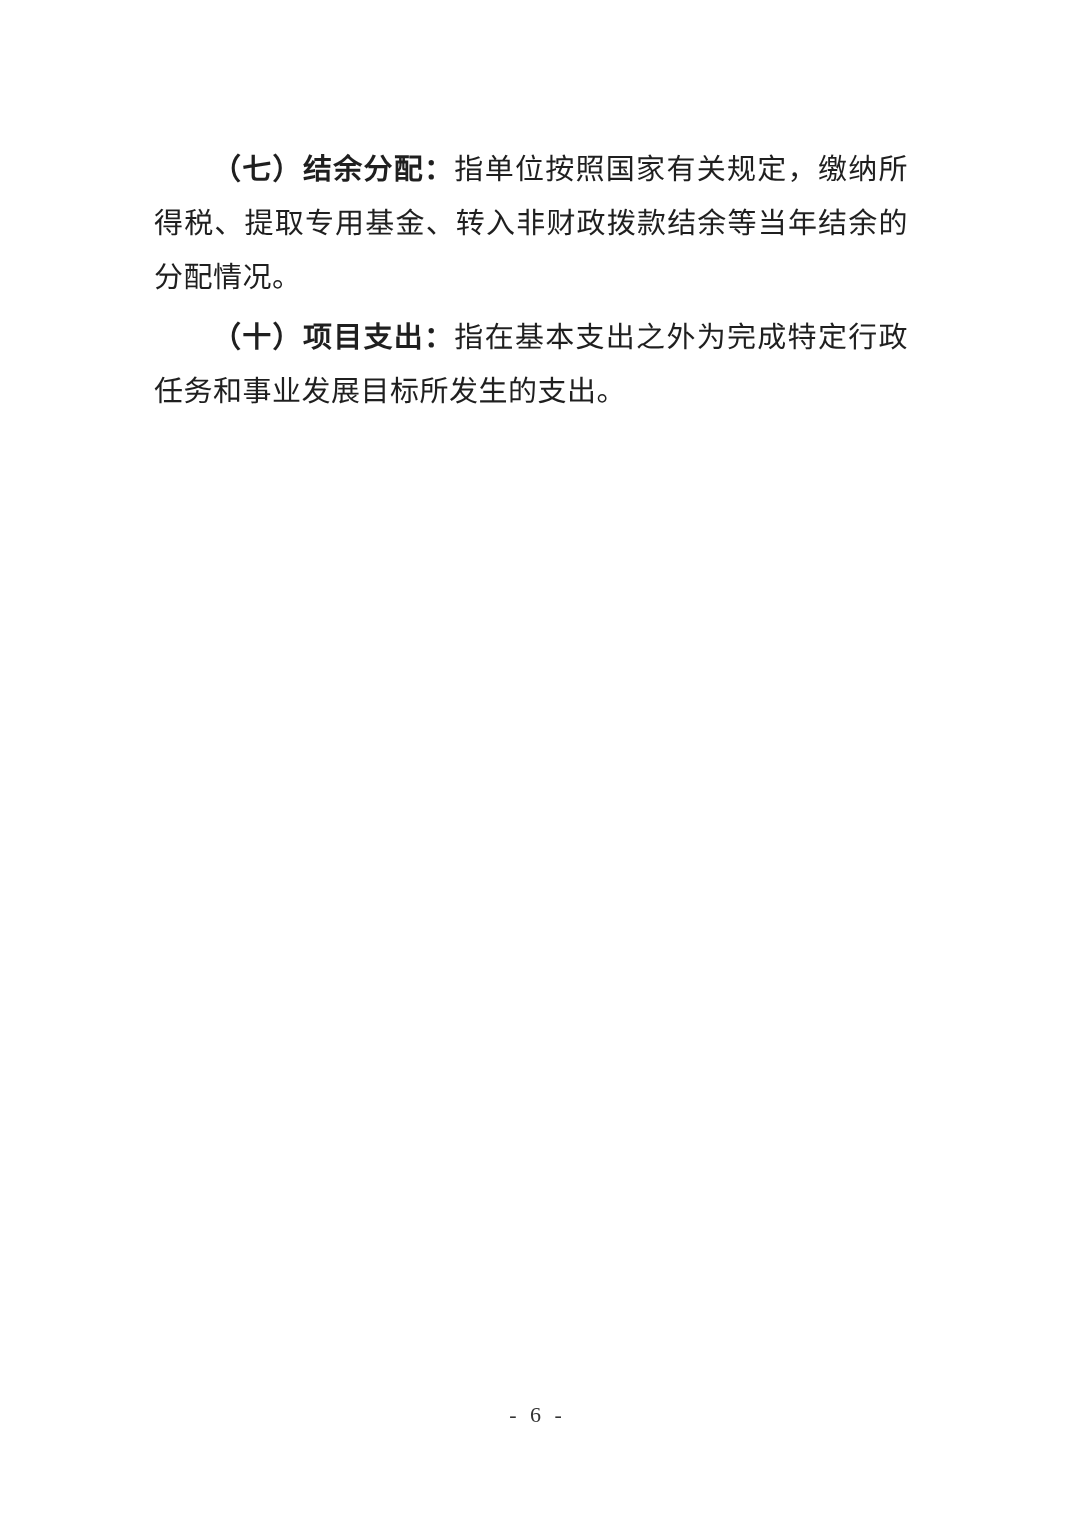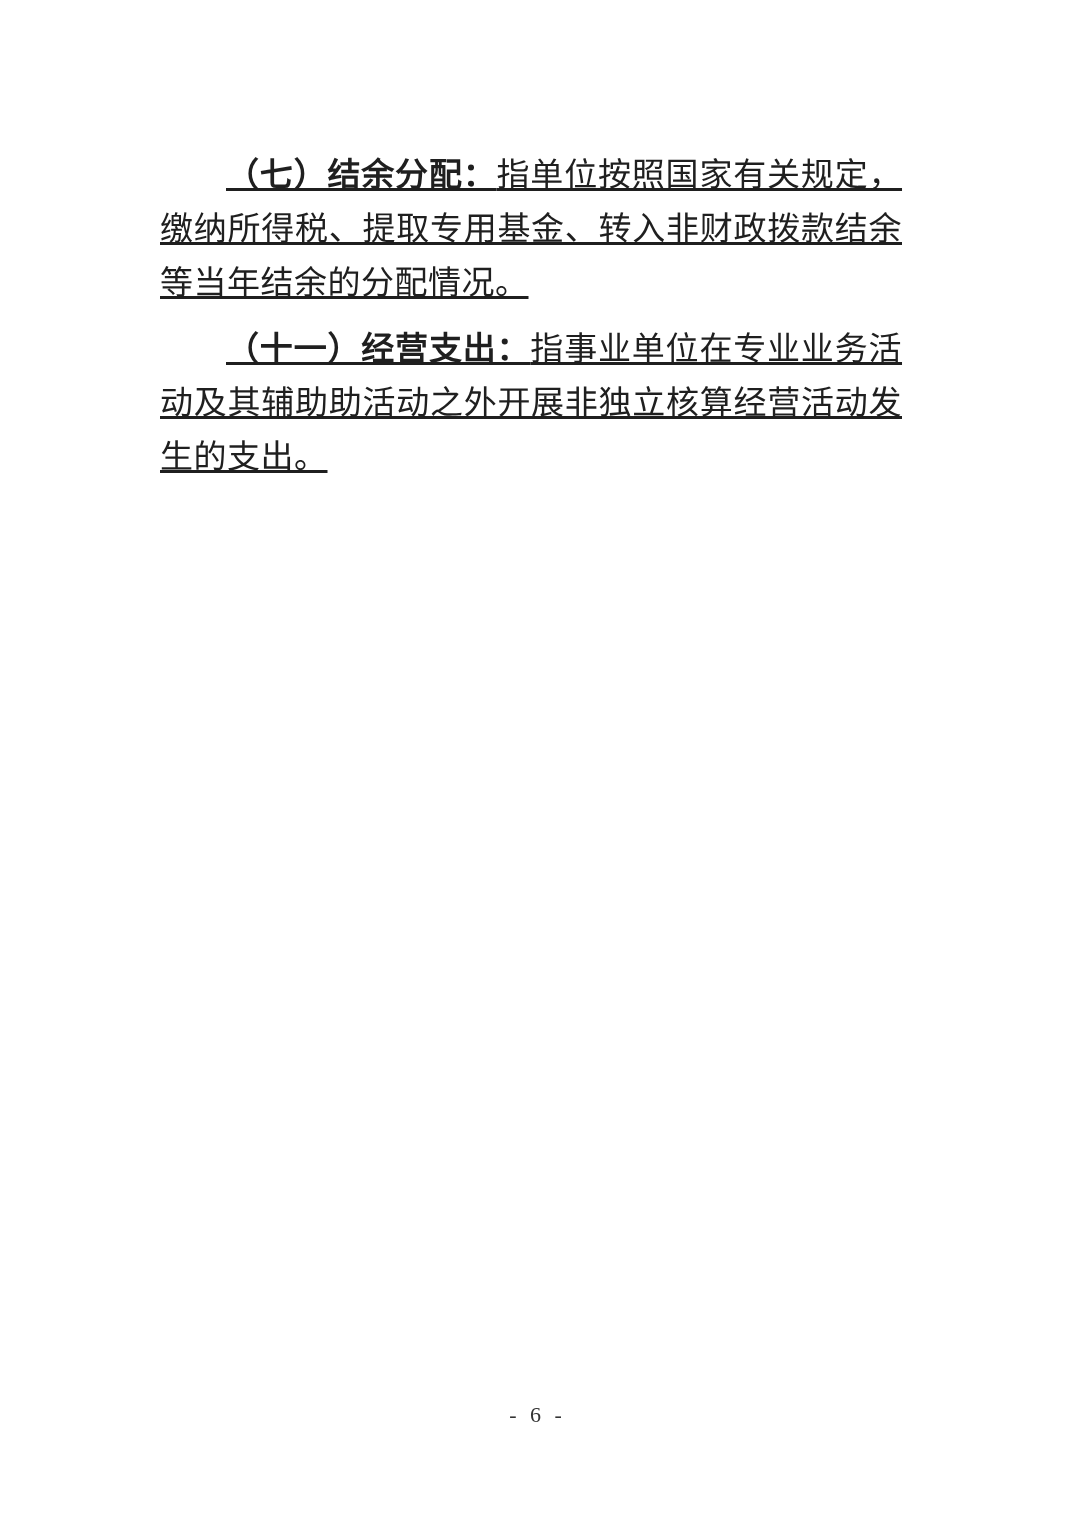--- a/index.html
+++ b/index.html
@@ -16,27 +16,26 @@
     font-family: "Liberation Serif", "DejaVu Serif", serif;
     color: #1f1f1f;
   }
   .content {
     position: absolute;
     top: 136px;
     left: 148px;
     width: 766px;
   }
   .para {
-    margin: 12px;
-    font-size: 33px;
+    margin: 6px;
+    font-size: 29px;
     line-height: 54px;
     text-align: justify;
     text-indent: 2em;
     letter-spacing: 0.5px;
-    text-decoration: underline;
   }
   .para .term {
     font-weight: 700;
   }
   .footer {
     position: absolute;
     left: 0;
     right: 0;
     top: 1402px;
     text-align: center;
@@ -48,20 +47,20 @@
 </head>
 <body>
 
 <div class="page">
   <div class="content">
 
     <p class="para"><span class="term">（七）结余分配：</span><span>指单位按照国家有关规定，缴纳所得税、提取专用基金、转入非财政拨款结余等当年结余的分配情况。</span></p>
 
 
 
+    <p class="para"><span class="term">（十）项目支出：</span><span>指在基本支出之外为完成特定行政任务和事业发展目标所发生的支出。</span></p>
 
-    <p class="para"><span class="term">（十一）经营支出：</span><span>指事业单位在专业业务活动及其辅助助活动之外开展非独立核算经营活动发生的支出。</span></p>
 
 
   </div>
 
   <div class="footer">- 6 -</div>
 </div>
 
 </body></html>

